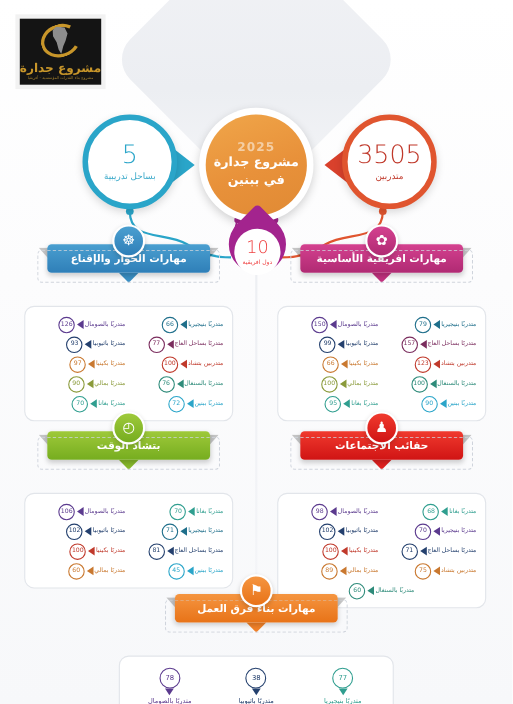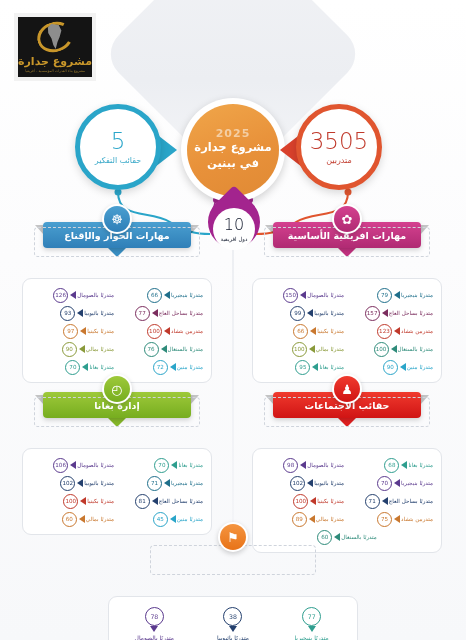--- a/index.html
+++ b/index.html
@@ -119,21 +119,21 @@
   .badge-left .big { color: #2aa5c9; }
   .badge-left .sml { color: #3aa9c9; }
   .badge-left .tail {
     position: absolute; right: -21px; top: 24px;
     width: 0; height: 0;
     border-top: 17px solid transparent;
     border-bottom: 17px solid transparent;
     border-left: 22px solid #2aa5c9;
     z-index: -1;
   }
-  .badge-right { left: 296px; top: 104px; }
+  .badge-right { left: 311px; top: 104px; }
   .badge-right .pin { border: 5px solid #e0552f; }
   .badge-right .big { color: #c0392b; }
   .badge-right .sml { color: #c0392b; }
   .badge-right .tail {
     position: absolute; left: -21px; top: 24px;
     width: 0; height: 0;
     border-top: 17px solid transparent;
     border-bottom: 17px solid transparent;
     border-right: 22px solid #d9412c;
     z-index: -1;
@@ -153,21 +153,21 @@
     transform: rotate(45deg);
     border-top-left-radius: 4px;
   }
   .drop-disc {
     position: absolute; left: 9px; top: 12px;
     width: 42px; height: 42px;
     border-radius: 50%;
     background: #fff;
     display: flex; flex-direction: column;
     align-items: center; justify-content: center;
-    color: #0f172a;
+    color: #ef4444;
   }
   .drop-disc .big { font-size: 16px; }
   .drop-disc .sml { font-size: 5.5px; }
 
   
   .conn { position: absolute; z-index: 2; }
 
   
   .panel { position: absolute; z-index: 4; }
   .panel-head {
@@ -311,21 +311,21 @@
         <div class="ct-l2">في ببنين</div>
       </div>
     </div>
   </div>
 
   <div class="hdr badge-side badge-left">
     <div class="pin">
       <div class="tail"></div>
       <div class="pin-in">
         <div class="big">5</div>
-        <div class="sml">حقائب التفكير</div>
+        <div class="sml">بساحل تدريبية</div>
       </div>
     </div>
   </div>
 
   <div class="hdr badge-side badge-right">
     <div class="pin">
       <div class="tail"></div>
       <div class="pin-in">
         <div class="big">3505</div>
         <div class="sml">متدربين</div>
@@ -475,21 +475,21 @@
                    <span class="stat-arrow"></span>
                    <span class="stat-bub">90</span>
             </div>
           </div>
     </div>
       </div>
       <div class="panel p-time">
     <div style="position:relative;height:46px">
       <div class="dashbox"></div>
       <div class="panel-head" style="background:linear-gradient(180deg,#9ec93a 0%, #76ad1f 100%)">
-        <span class="panel-title">إدارة بغانا</span>
+        <span class="panel-title">بتشاد الوقت</span>
       </div>
       <div class="panel-notch" style="border-top:9px solid #86b82a"></div>
       <div class="panel-icon">
         <div class="panel-icon-in" style="background:linear-gradient(180deg,#9ec93a 0%, #76ad1f 100%)">
               <span>◴</span>
             </div>
       </div>
     </div>
     <div class="panel-body col2">
       <div class="rowgrid">
@@ -595,20 +595,23 @@
               <span class="stat-label">متدربًا بالسنغال</span>
                    <span class="stat-arrow"></span>
                    <span class="stat-bub">60</span>
             </div>
           </div>
     </div>
       </div>
       <div class="panel p-team">
   <div style="position:relative;height:46px">
     <div class="dashbox"></div>
+    <div class="panel-head" style="background:linear-gradient(180deg,#f59540 0%, #e87318 100%)">
+      <span class="panel-title">مهارات بناء فرق العمل</span>
+    </div>
     <div class="panel-notch" style="border-top:9px solid #f08028"></div>
     <div class="panel-icon">
       <div class="panel-icon-in" style="background:linear-gradient(180deg,#f59540 0%, #e87318 100%)">
               <span>⚑</span>
             </div>
     </div>
   </div>
   <div class="panel-body">
     <div class="teamrow">
             <div class="teampin" style="color: rgb(91, 58, 142);">

